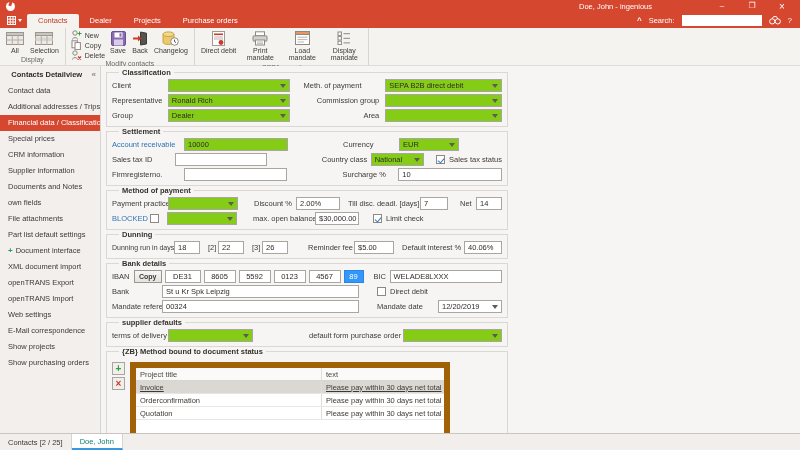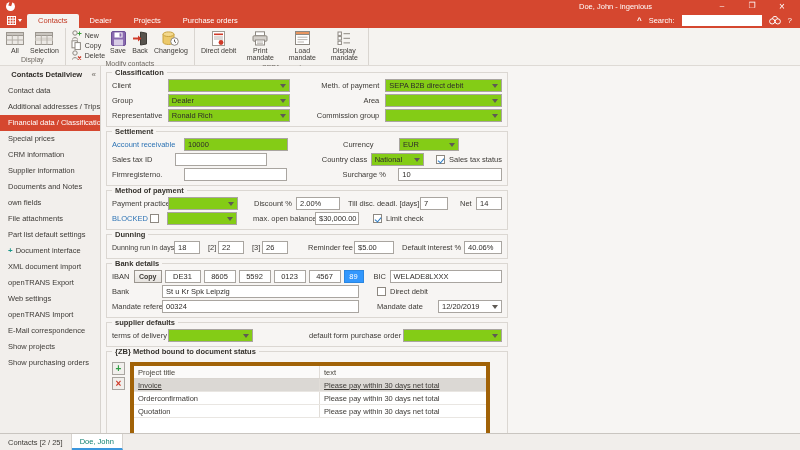--- a/index.html
+++ b/index.html
@@ -44,42 +44,42 @@
   .sb-head { display:flex; align-items:center; padding:4px 4px 4px 2px; }
   .sb-title { flex:1; text-align:center; font-weight:bold; font-size:7.5px; color:#2f2c28; }
   .sb-collapse::before { content:"«"; color:#6e6962; font-size:8px; }
   .side-item { padding:3px 2px 2px 8px; font-size:7.5px; white-space:nowrap; overflow:hidden; color:#3d3a36; height:16px; }
   .side-item.active { background:#d5472f; color:#fff; }
   .plus-node::before { content:"+"; color:#18988b; font-weight:bold; margin-right:3px; font-size:8px; }
 
   .content { flex:1; background:#f7f5f3; padding:6px 0 0 5px; position:relative; overflow:hidden; }
 
   .sect { position:relative; border:1px solid #dbd7d2; width:402px; padding:6px 5px 4px 5px; margin-bottom:4px; }
-  .st { position:absolute; top:-5px; left:5px; background:#f7f5f3; padding:0 3px; font-weight:bold; font-size:7.5px; color:#35322d; white-space:nowrap; }
+  .st { position:absolute; top:-5px; left:12px; background:#f7f5f3; padding:0 3px; font-weight:bold; font-size:7.5px; color:#35322d; white-space:nowrap; }
   .r { display:flex; align-items:center; margin-top:2px; }
   .r:first-of-type { margin-top:0; }
   .l { font-size:7.5px; white-space:nowrap; color:#3d3a36; }
   .l-link { color:#2e74b5; font-weight:normal; }
   .f { height:13px; border:1px solid #a9a5a0; background:#fff; display:flex; align-items:center; font-size:7.5px; padding:0 3px; color:#2f2c29; overflow:hidden; white-space:nowrap; }
   .g { background:#84cc16; }
   .dd { justify-content:space-between; }
   .dd::after { content:""; flex:none; margin-left:3px; width:0; height:0; border-left:3px solid transparent; border-right:3px solid transparent; border-top:4px solid #5f5a54; }
   .cb { width:9px; height:9px; border:1px solid #8d8881; background:#fff; position:relative; flex:none; }
   .cb.checked::after { content:""; position:absolute; left:1px; top:1.5px; width:5px; height:3px; border-left:1.6px solid #2e7cc3; border-bottom:1.6px solid #2e7cc3; transform:rotate(-50deg); }
   .cbl { font-size:7.5px; margin-left:4px; white-space:nowrap; }
   .btn-copy { height:13px; border:1px solid #9b968f; background:linear-gradient(#f8f6f4,#e6e3df); font-size:7px; font-weight:bold; display:flex; align-items:center; padding:0 4px; color:#3d3a36; }
   .seg { justify-content:center; padding:0 2px; }
   .seg.sel { background:#3297fd; border-color:#2a86e0; color:#fff; }
 
   .tz-body { display:flex; margin-top:4px; }
   .tbtns { width:13px; display:flex; flex-direction:column; gap:2px; margin-right:5px; }
   .tbtn { width:13px; height:13px; border:1px solid #a9a5a0; background:#f1efec; display:flex; align-items:center; justify-content:center; font-weight:bold; }
   .tbtn.add::before { content:"+"; color:#2f9e44; font-size:10px; }
   .tbtn.del::before { content:"×"; color:#cf3a28; font-size:10px; }
-  .tbl { border:4px solid #a16207; background:#fff; width:360px; height:84px; font-size:7.5px; display:flex; flex-direction:column; }
+  .tbl { border:6px solid #a16207; background:#fff; width:320px; height:84px; font-size:7.5px; display:flex; flex-direction:column; }
   .trow { display:flex; height:13px; flex:none; align-items:center; border-bottom:1px solid #e9e6e2; }
   .trow.head { background:#fbfaf9; border-bottom:1px solid #d9d5d0; color:#4a463f; }
   .trow.sel { background:#dbd8d4;text-decoration:underline; }
   .tc1 { width:186px; padding:0 4px; border-right:1px solid #e1ddd8; overflow:hidden; white-space:nowrap; height:100%; display:flex; align-items:center; }
   .tc2 { flex:1; padding:0 4px; overflow:hidden; white-space:nowrap; }
 
   
   .footer { height:17px; background:#f1eeeb; border-top:1px solid #c9c5c0; display:flex; align-items:stretch; flex:none; }
   .ftab { padding:0 8px; display:flex; align-items:center; font-size:7.5px; border-right:1px solid #d7d3ce; color:#3d3a36; }
   .ftab.active { background:#fff; color:#0e7f6e; border-bottom:2px solid #3a96dd; border-right:1px solid #d7d3ce; }
@@ -293,57 +293,57 @@
       <div class="side-item">Special prices</div>
       <div class="side-item">CRM information</div>
       <div class="side-item">Supplier information</div>
       <div class="side-item">Documents and Notes</div>
       <div class="side-item">own fields</div>
       <div class="side-item">File attachments</div>
       <div class="side-item">Part list default settings</div>
       <div class="side-item plus-node">Document interface</div>
       <div class="side-item">XML document import</div>
       <div class="side-item">openTRANS Export</div>
+      <div class="side-item">openTRANS Import</div>
       <div class="side-item">Web settings</div>
-      <div class="side-item">openTRANS Import</div>
       <div class="side-item">E-Mail correspondence</div>
       <div class="side-item">Show projects</div>
       <div class="side-item">Show purchasing orders</div>
     </div>
 
     <div class="content">
 
       <div class="sect">
         <span class="st">Classification</span>
         <div class="r">
           <span class="l" style="width:56px">Client</span>
           <div class="f g dd" style="width:122px">
               <span></span>
             </div>
-          <span class="l" style="width:76px;text-align:right;margin-left:14px;margin-right:6px">Meth. of payment</span>
+          <span class="l" style="width:76px;text-align:left;margin-left:14px;margin-right:6px">Meth. of payment</span>
           <div class="f g dd" style="width:117px">
               <span>SEPA B2B direct debit</span>
+            </div>
+        </div>
+        <div class="r">
+          <span class="l" style="width:56px">Representative</span>
+          <div class="f g dd" style="width:122px">
+              <span>Ronald Rich</span>
+            </div>
+          <span class="l" style="width:76px;text-align:right;margin-left:14px;margin-right:6px">Commission group</span>
+          <div class="f g dd" style="width:117px">
+              <span></span>
             </div>
         </div>
         <div class="r">
           <span class="l" style="width:56px">Group</span>
           <div class="f g dd" style="width:122px">
               <span>Dealer</span>
             </div>
           <span class="l" style="width:76px;text-align:right;margin-left:14px;margin-right:6px">Area</span>
-          <div class="f g dd" style="width:117px">
-              <span></span>
-            </div>
-        </div>
-        <div class="r">
-          <span class="l" style="width:56px">Representative</span>
-          <div class="f g dd" style="width:122px">
-              <span>Ronald Rich</span>
-            </div>
-          <span class="l" style="width:76px;text-align:right;margin-left:14px;margin-right:6px">Commission group</span>
           <div class="f g dd" style="width:117px">
               <span></span>
             </div>
         </div>
       </div>
 
       <div class="sect">
         <span class="st">Settlement</span>
         <div class="r">
           <span class="l l-link" style="width:72px">Account receivable</span>

